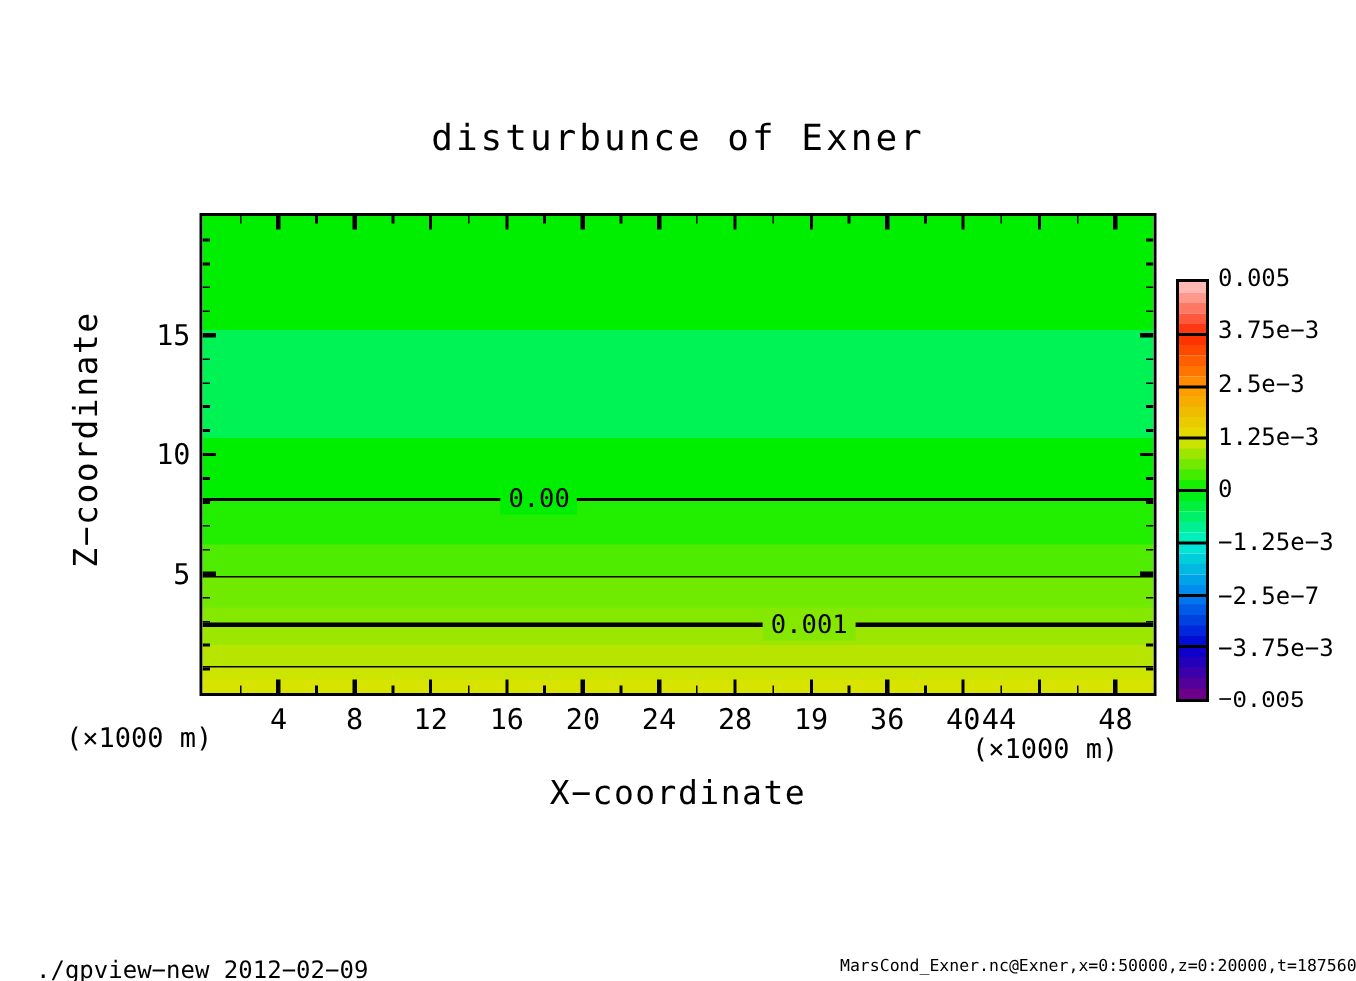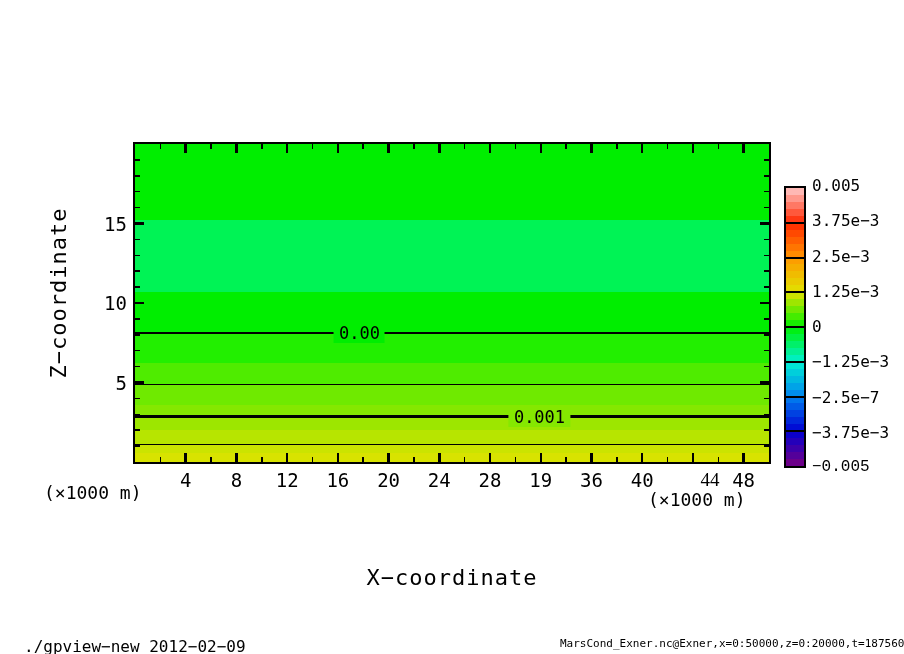--- a/index.html
+++ b/index.html
@@ -7,40 +7,41 @@
           font-family:"DejaVu Sans Mono","Liberation Mono",monospace;color:#000;}
   .abs{position:absolute;}
   #title{top:78px;left:0;width:904px;text-align:center;font-size:24px;letter-spacing:2px;}
   #plot{left:133px;top:142px;width:638px;height:322px;border:2px solid #000;box-sizing:border-box;}
   #plot-inner{position:absolute;left:0;top:0;width:634px;height:318px;overflow:hidden;}
   .fill-band{position:absolute;left:0;width:100%;}
   .contour-label{position:absolute;transform:translate(-50%,-50%);font-size:17px;padding:0 5px;white-space:nowrap;z-index:5;}
   .tick{position:absolute;background:#000;}
   .xlab{position:absolute;top:469px;transform:translateX(-50%);font-size:19px;}
   .zlab{position:absolute;transform:translate(-100%,-50%);font-size:19px;text-align:right;}
-  #xaxis-title{top:517px;left:0;width:904px;text-align:center;font-size:22px;letter-spacing:1px;margin-top:48px;}
+  #xaxis-title{top:517px;left:0;width:904px;text-align:center;font-size:22px;letter-spacing:1px;}
   #zaxis-title{left:-20px;top:291px;width:200px;text-align:center;font-size:22px;letter-spacing:1px;
                transform:rotate(-90deg) translateY(-50%);transform-origin:90px 12px;}
   #unit-left{left:44px;top:482px;font-size:18px;}
   #unit-right{left:648px;top:489px;font-size:18px;}
   #contour-interval{top:564px;left:0;width:904px;text-align:center;font-size:19px;}
   #time-text{top:594px;left:635px;font-size:17px;}
   #footer-left{top:637px;left:24px;font-size:16px;}
   #footer-right{top:637px;left:560px;width:300px;font-size:11px;}
   #colorbar{left:784px;top:186px;width:22px;height:282px;border:2px solid #000;box-sizing:border-box;}
   #colorbar-inner{position:absolute;left:0;top:0;width:18px;height:278px;}
   .cb-strip{position:absolute;left:0;width:100%;}
   .cb-divider{position:absolute;left:0;width:100%;height:2px;background:#000;z-index:3;}
   .cb-label{position:absolute;left:812px;transform:translateY(-55%);font-size:16px;white-space:nowrap;}
 </style>
 </head>
 <body>
 
 <div id="canvas">
 
+  <div id="title" class="abs">disturbunce of Exner</div>
 
   <div id="plot" class="abs">
     <div id="plot-inner">
         <div class="fill-band" style="left: 0px; width: 100%; top: 0px; height: 77.32px; background: rgb(0, 238, 0); position: absolute;"></div>
         <div class="fill-band" style="left: 0px; width: 100%; top: 76.32px; height: 72.55px; background: rgb(0, 243, 85); position: absolute;"></div>
         <div class="fill-band" style="left: 0px; width: 100%; top: 147.87px; height: 42.34px; background: rgb(0, 238, 0); position: absolute;"></div>
         <div class="fill-band" style="left: 0px; width: 100%; top: 189.21px; height: 30.415px; background: rgb(34, 239, 0); position: absolute;"></div>
         <div class="fill-band" style="left: 0px; width: 100%; top: 218.625px; height: 22.465px; background: rgb(79, 236, 0); position: absolute;"></div>
         <div class="fill-band" style="left: 0px; width: 100%; top: 240.09px; height: 21.67px; background: rgb(111, 234, 0); position: absolute;"></div>
         <div class="fill-band" style="left: 0px; width: 100%; top: 260.76px; height: 12.925px; background: rgb(133, 232, 0); position: absolute;"></div>
@@ -147,21 +148,21 @@
       <div class="xlab abs" style="left: 185.72px; position: absolute;">4</div>
       <div class="xlab abs" style="left: 236.44px; position: absolute;">8</div>
       <div class="xlab abs" style="left: 287.16px; position: absolute;">12</div>
       <div class="xlab abs" style="left: 337.88px; position: absolute;">16</div>
       <div class="xlab abs" style="left: 388.6px; position: absolute;">20</div>
       <div class="xlab abs" style="left: 439.32px; position: absolute;">24</div>
       <div class="xlab abs" style="left: 490.04px; position: absolute;">28</div>
       <div class="xlab abs" style="left: 540.76px; position: absolute;">19</div>
       <div class="xlab abs" style="left: 591.48px; position: absolute;">36</div>
       <div class="xlab abs" style="left: 642.2px; position: absolute;">40</div>
-      <div class="xlab abs" style="left: 710px; position: absolute; font-family: Liberation Serif, serif;">44</div>
+      <div class="xlab abs" style="left: 666px; position: absolute;">44</div>
       <div class="xlab abs" style="left: 743.64px; position: absolute;">48</div>
     </div>
   <div id="z-tick-labels">
       <div class="zlab abs" style="left: 127px; top: 382.5px; position: absolute;">5</div>
       <div class="zlab abs" style="left: 127px; top: 303px; position: absolute;">10</div>
       <div class="zlab abs" style="left: 127px; top: 223.5px; position: absolute;">15</div>
     </div>
 
   <div id="xaxis-title" class="abs">X−coordinate</div>
   <div id="zaxis-title" class="abs">Z−coordinate</div>

